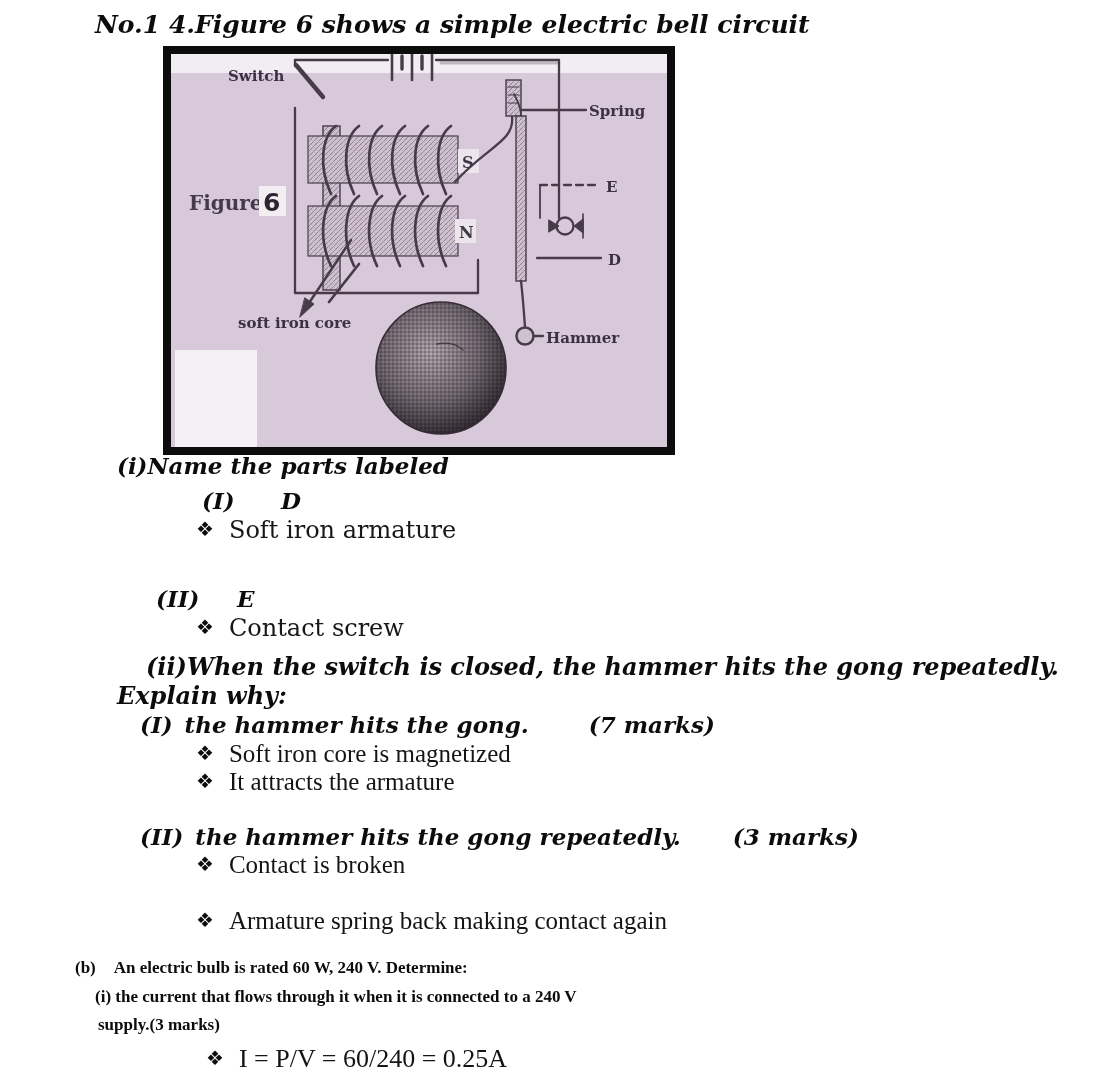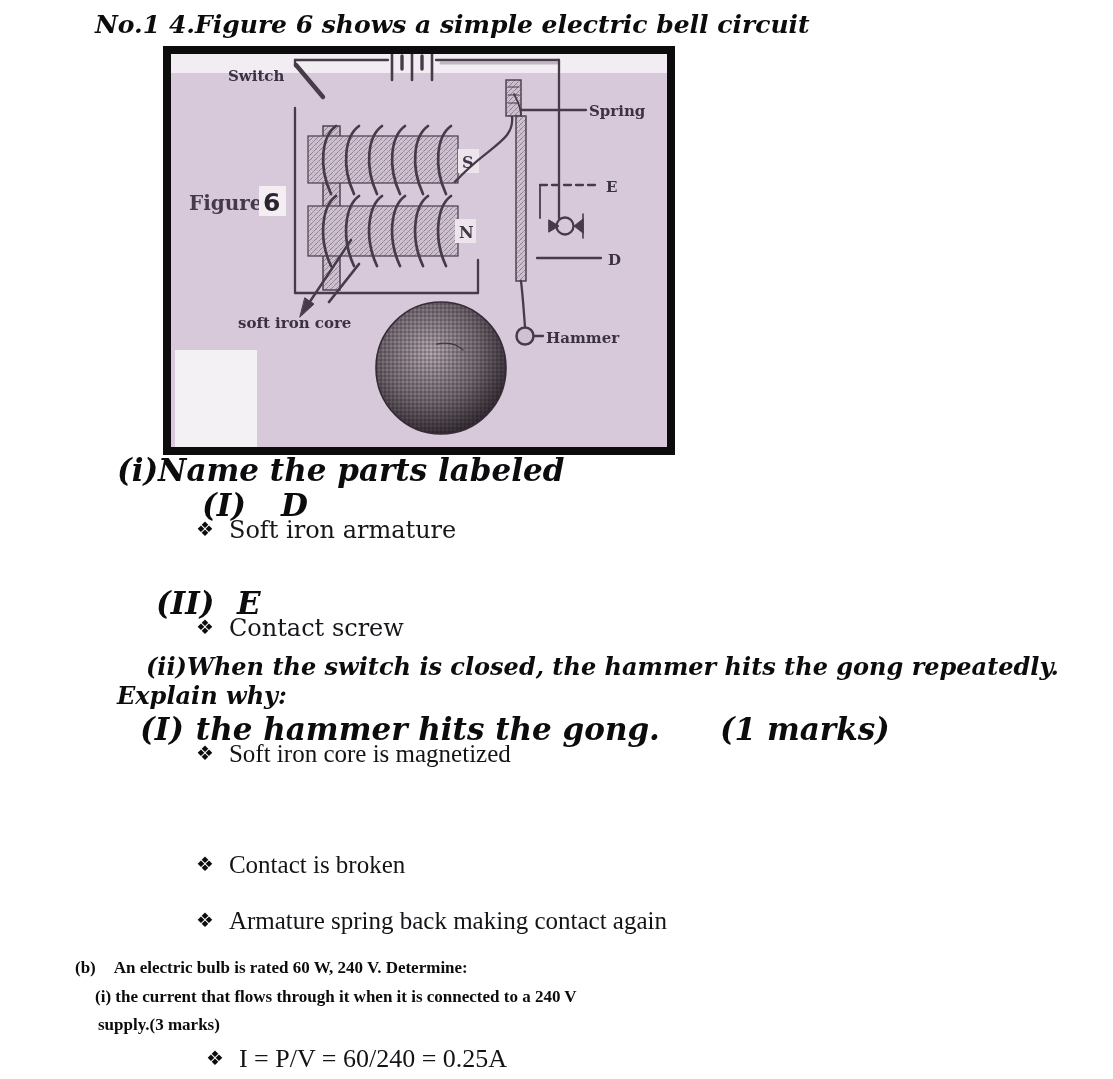--- a/index.html
+++ b/index.html
@@ -1,20 +1,20 @@
 <!DOCTYPE html>
 <html><head>
 <meta charset="utf-8">
 <style>
   html,body{margin:0;padding:0;background:#ffffff;}
   .page{position:relative;width:1113px;height:1079px;background:#ffffff;overflow:hidden;
         font-family:"DejaVu Serif",serif;color:#0e0d10;}
   .abs{position:absolute;white-space:nowrap;}
   
-  .hd{font-family:"DejaVu Serif",serif;font-weight:bold;font-style:italic;font-size:31px;color:#0c0b0e;}
+  .hd{font-family:"DejaVu Serif",serif;font-weight:bold;font-style:italic;font-size:23px;color:#0c0b0e;}
   .hd-sm{font-size:24px;}
   .title{font-size:25px;}
   
   .ansA{font-family:"DejaVu Serif",serif;font-size:24px;color:#17161a;}
   .ansB{font-family:"Liberation Serif",serif;font-size:25px;color:#141317;}
   .bullet{font-family:"DejaVu Sans",sans-serif;font-size:20px;margin-right:15px;color:#0c0b0e;
           display:inline-block;transform:translateY(-2px);}
   .numcol{display:inline-block;min-width:79px;}
   .gap12{display:inline-block;width:12px;}
   .gap18{display:inline-block;width:18px;}
@@ -186,26 +186,32 @@
     <span class="numcol" style="min-width:81px;">(II)</span><span>E</span>
   </div>
   <div class="abs ansA" style="left:196px;top:614px;">
     <span class="bullet">❖</span><span>Contact screw</span>
   </div>
 
   <div class="abs hd hd-sm" style="left:117px;top:652px;margin-left:29px;">(ii)When the switch is closed, the hammer hits the gong repeatedly.</div>
   <div class="abs hd hd-sm" style="left:117px;top:681px;">Explain why:</div>
 
   <div class="abs hd" style="left:140px;top:711px;">
-    <span>(I)</span><span class="gap12"></span><span>the hammer hits the gong.</span><span class="gapmarks"></span><span>(1 marks)</span>
+    <span>(I)</span><span class="gap12"></span><span>the hammer hits the gong.</span><span class="gapmarks"></span><span>(7 marks)</span>
   </div>
   <div class="abs ansB" style="left:196px;top:740px;">
     <span class="bullet">❖</span><span>Soft iron core is magnetized</span>
   </div>
-
+  <div class="abs ansB" style="left:196px;top:768px;">
+    <span class="bullet">❖</span><span>It attracts the armature</span>
+  </div>
+
+  <div class="abs hd" style="left:140px;top:823px;">
+    <span>(II)</span><span class="gap12"></span><span>the hammer hits the gong repeatedly.</span><span class="gapmarks" style="width:52px;"></span><span>(3 marks)</span>
+  </div>
   <div class="abs ansB" style="left:196px;top:851px;">
     <span class="bullet">❖</span><span>Contact is broken</span>
   </div>
   <div class="abs ansB" style="left:196px;top:907px;">
     <span class="bullet">❖</span><span>Armature spring back making contact again</span>
   </div>
 
   <div class="abs pb" style="left:75px;top:958px;">
     <span>(b)</span><span class="gap18"></span><span>An electric bulb is rated 60 W, 240 V. Determine:</span>
   </div>

